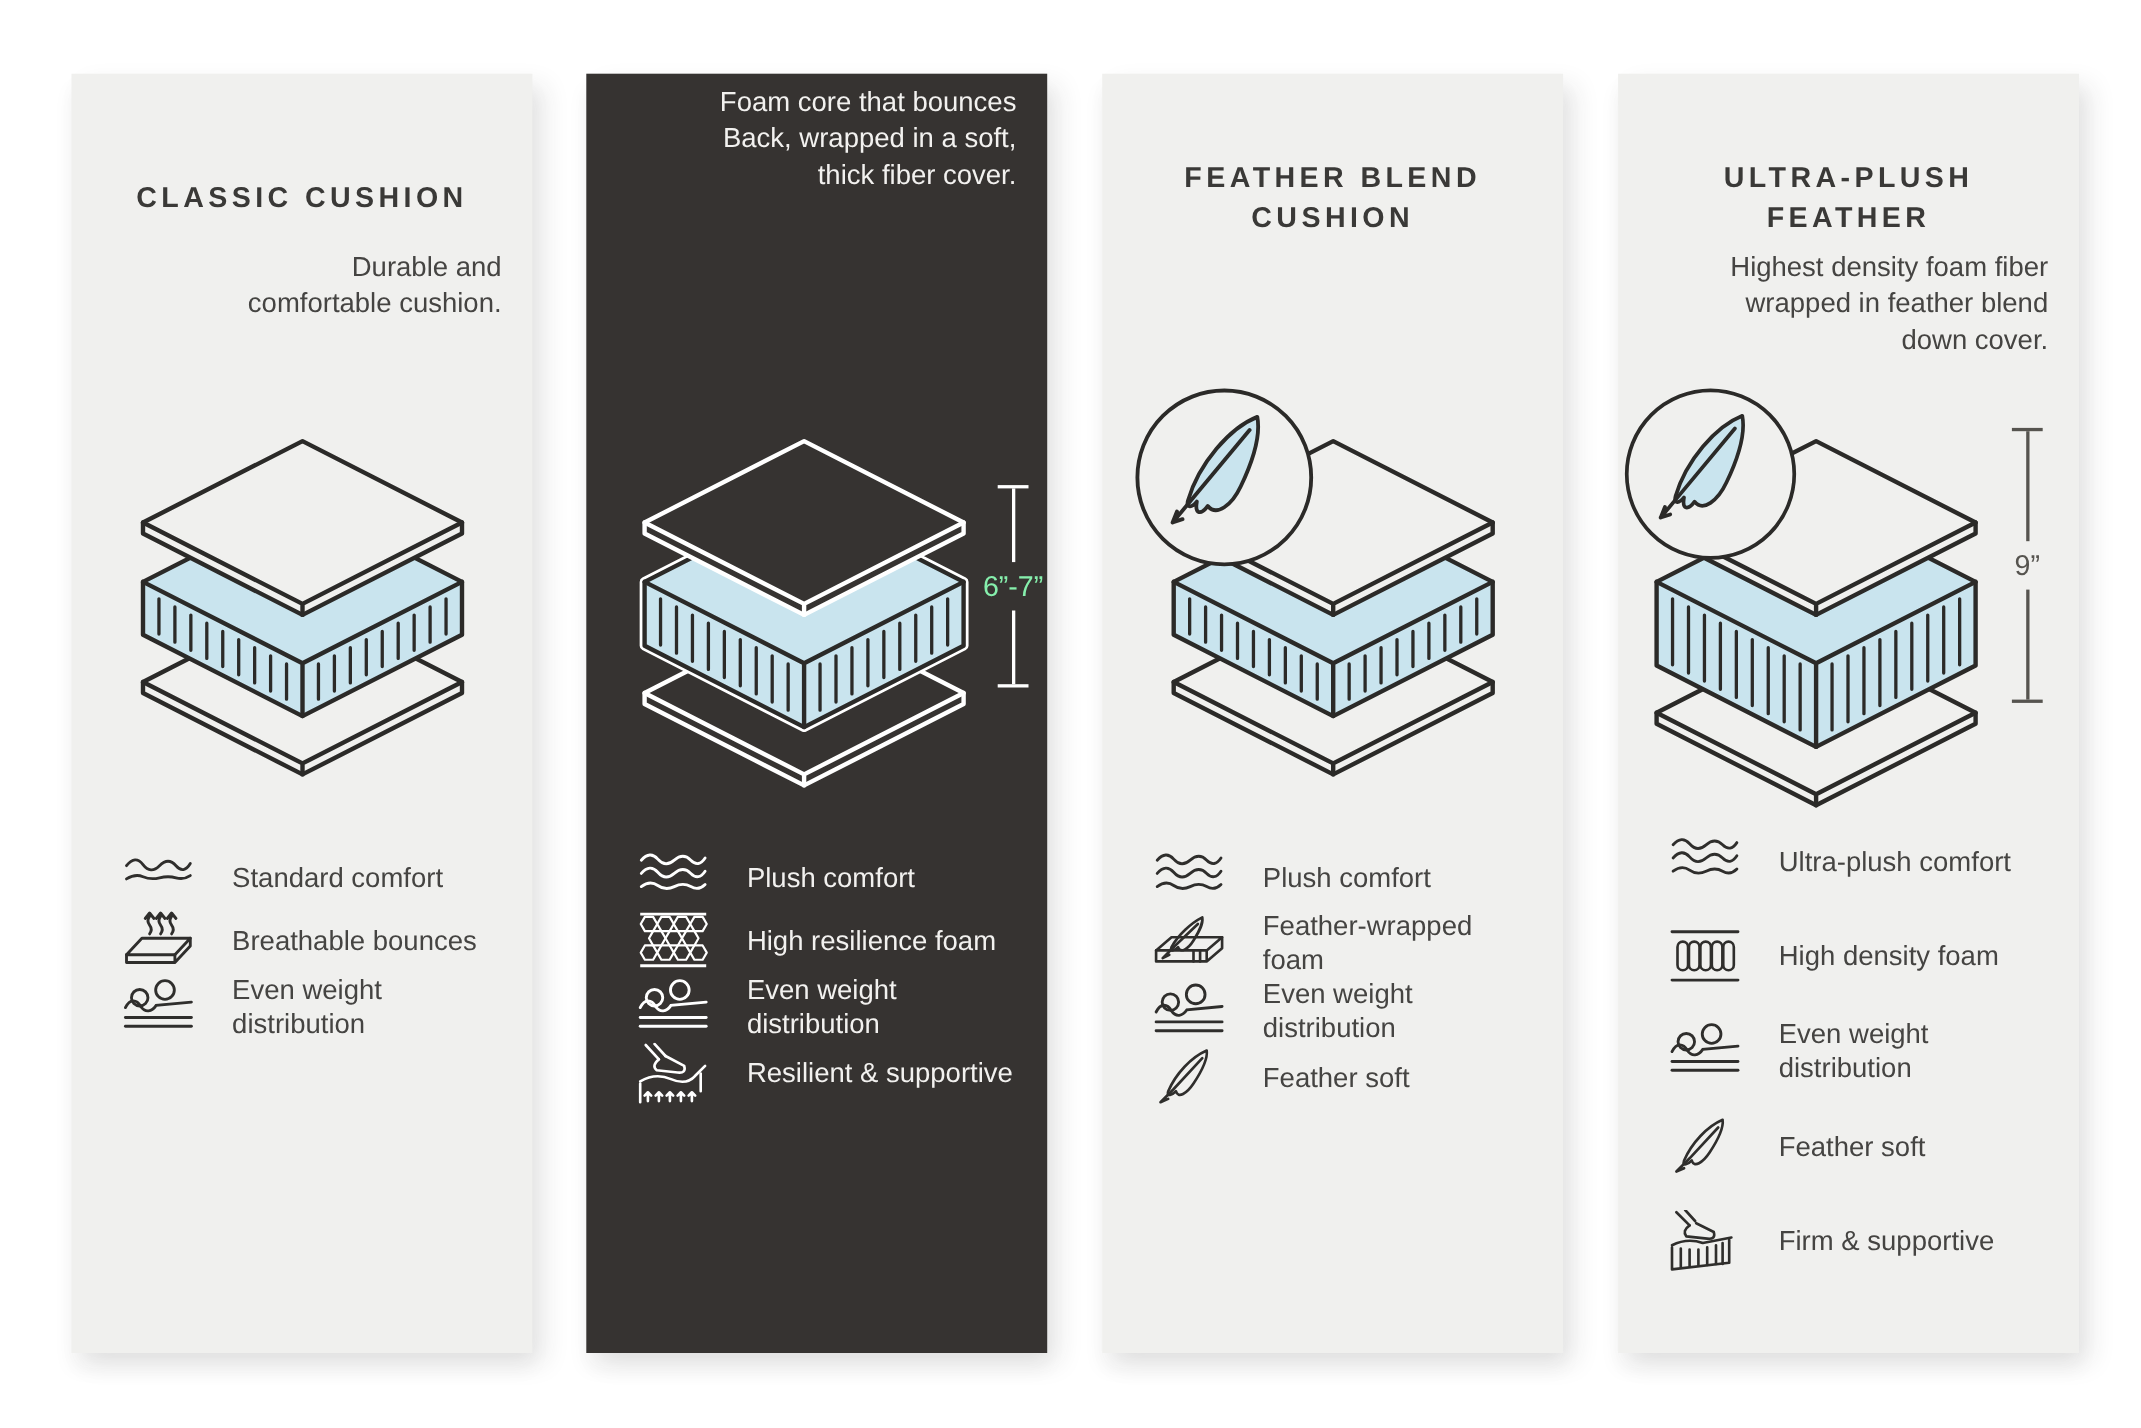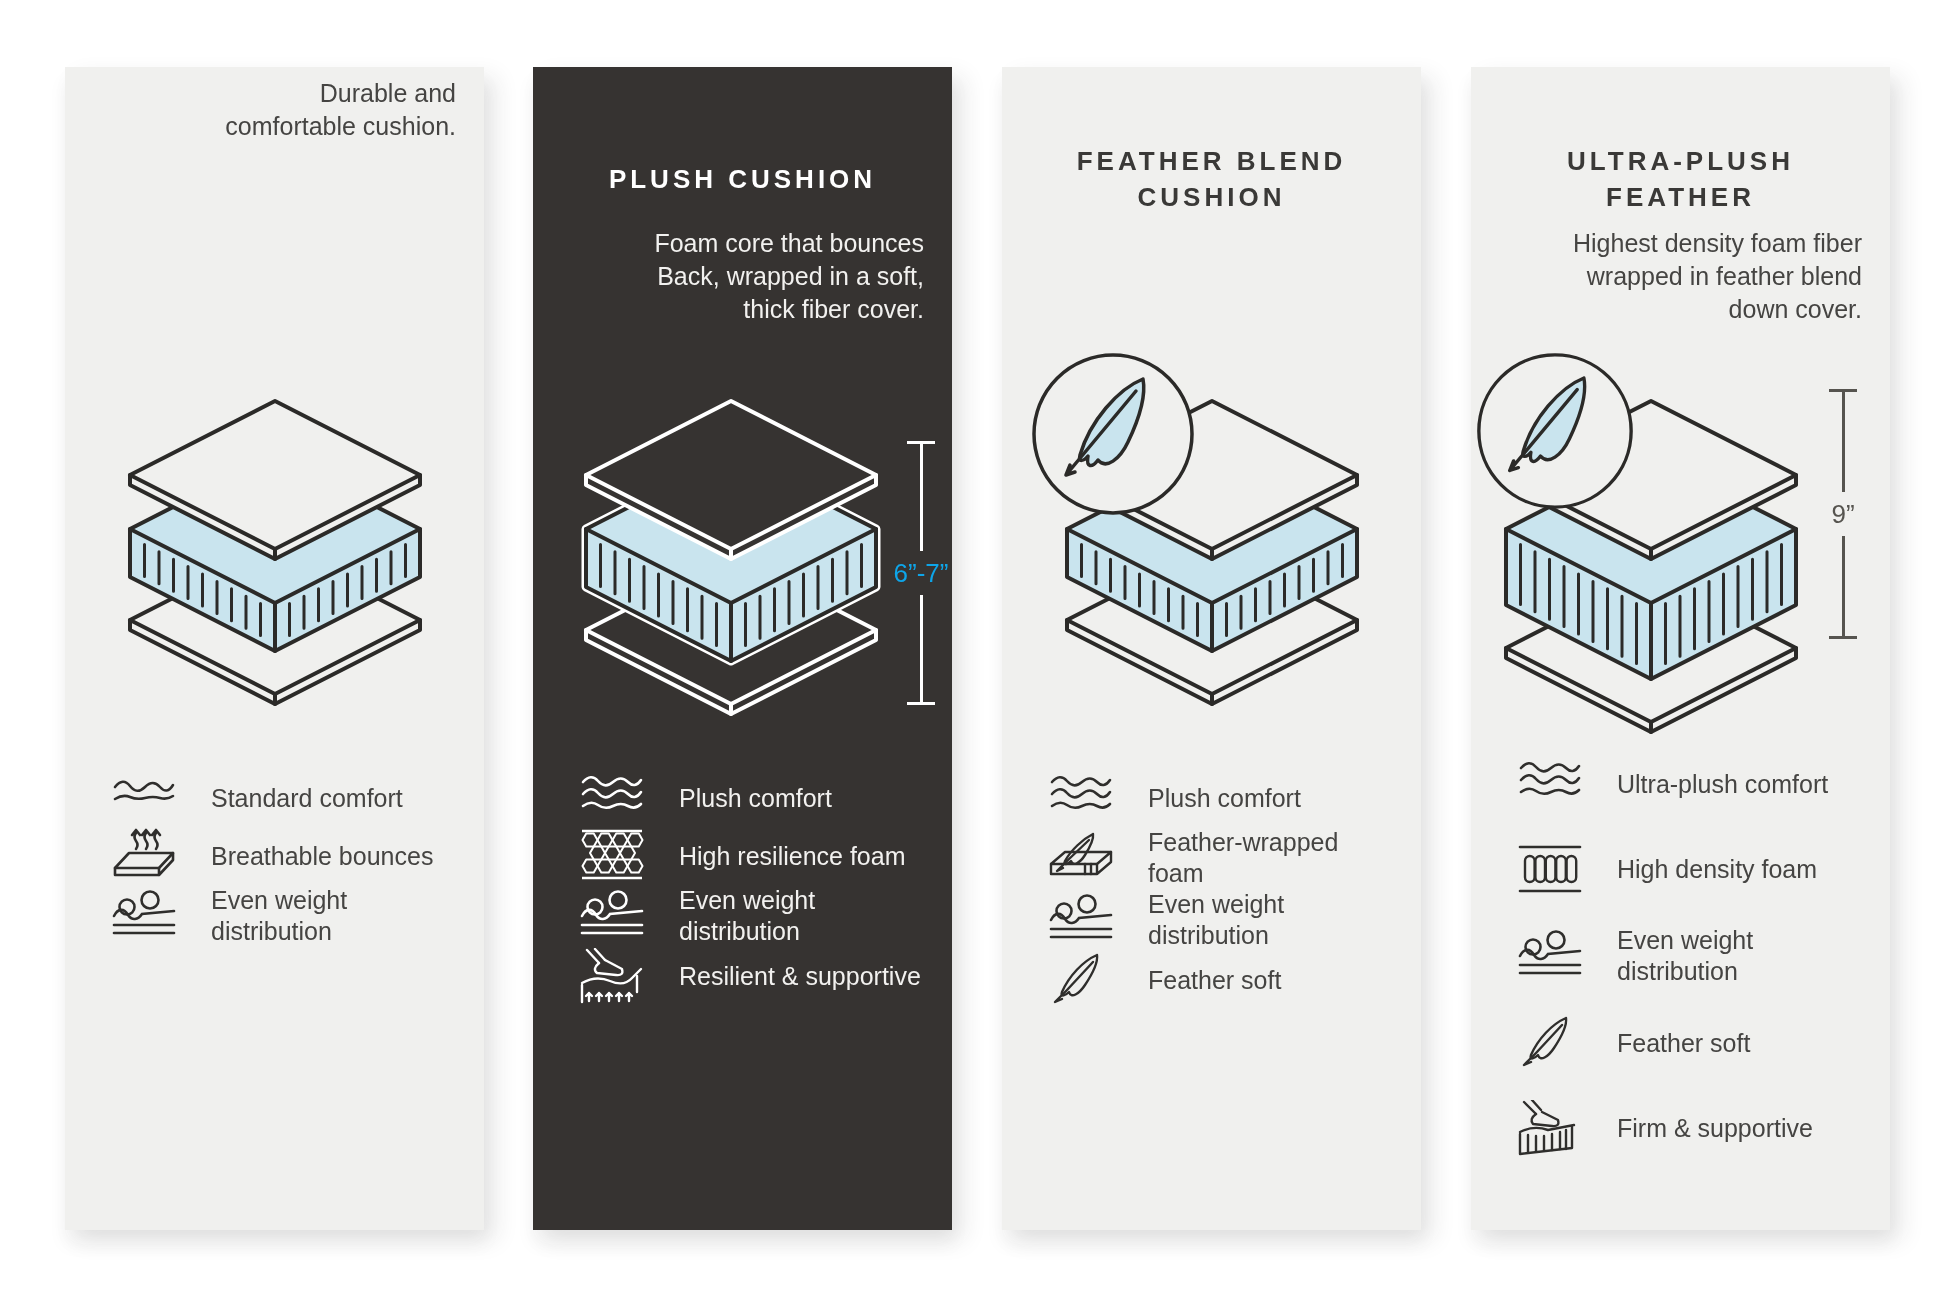--- a/index.html
+++ b/index.html
@@ -20,41 +20,42 @@
   .illus{position:absolute;left:0;right:0;top:330px;height:412px;}
   .stack{display:block;margin:0 auto;}
   .c2 .stack{transform:translateX(-12px);}
   .c4 .stack{transform:translateX(-30px);}
 
   .feather-badge{position:absolute;}
   .c3 .feather-badge{left:28px;top:-46px;}
   .c4 .feather-badge{left:4px;top:-46px;}
 
   .measure{position:absolute;width:34px;display:flex;flex-direction:column;align-items:center;}
-  .c2 .measure{right:14px;top:44px;height:264px;--mc:#ffffff;color:#0ea5e9;}
+  .c2 .measure{right:14px;top:44px;height:184px;--mc:#ffffff;color:#86efac;}
   .c4 .measure{right:30px;top:-8px;height:250px;--mc:#56544f;color:#56544f;}
   .m-cap{width:28px;height:3px;background:var(--mc);flex:0 0 auto;}
   .m-line{width:3px;flex:1 1 auto;background:var(--mc);}
   .m-label{font-size:26px;line-height:1;padding:9px 0;white-space:nowrap;}
 
   .features{position:absolute;left:46px;right:24px;top:702px;margin:0;padding:0;list-style:none;
             display:flex;flex-direction:column;}
   .c4 .features{top:688px;gap:27px;}
   .feature{display:flex;align-items:center;gap:34px;min-height:58px;}
   .c4 .feature{min-height:56px;}
   .ficon{flex:0 0 66px;height:58px;display:flex;align-items:center;justify-content:center;color:var(--ink);}
   .ficon svg{width:64px;height:56px;}
   .flabel{font-size:25px;line-height:31px;color:var(--text);max-width:242px;}
 </style>
 </head>
 <body>
 
 <main class="stage">
 
   <article class="card light c1">
+    <h2 class="title">CLASSIC CUSHION</h2>
     <p class="desc">Durable and
 comfortable cushion.</p>
     <div class="illus">
       <svg class="stack" width="320" height="345" viewBox="0 0 320 345">
           <path d="M15 223 L160 149 L305 223 L305 233 L160 307 L15 233 Z" fill="#f0f0ee" stroke="#2b2a28" stroke-width="4" stroke-linejoin="round" stroke-linecap="round"></path>
           <path d="M15 223 L160 297 L305 223 M160 297 L160 307" fill="none" stroke="#2b2a28" stroke-width="4" stroke-linejoin="round" stroke-linecap="round"></path>
           <path d="M15 132 L160 58 L305 132 L305 180 L160 254 L15 180 Z" fill="#c9e4ee" stroke="#2b2a28" stroke-width="4" stroke-linejoin="round" stroke-linecap="round"></path>
           <path d="M15 132 L160 206 L305 132 M160 206 L160 254" fill="none" stroke="#2b2a28" stroke-width="4" stroke-linejoin="round" stroke-linecap="round"></path>
           <path d="M29.5 147.4 L29.5 179.4 M290.5 147.4 L290.5 179.4 M44 154.8 L44 186.8 M276 154.8 L276 186.8 M58.5 162.2 L58.5 194.2 M261.5 162.2 L261.5 194.2 M73 169.6 L73 201.6 M247 169.6 L247 201.6 M87.5 177 L87.5 209 M232.5 177 L232.5 209 M102 184.4 L102 216.4 M218 184.4 L218 216.4 M116.5 191.8 L116.5 223.8 M203.5 191.8 L203.5 223.8 M131 199.2 L131 231.2 M189 199.2 L189 231.2 M145.5 206.6 L145.5 238.6 M174.5 206.6 L174.5 238.6 " fill="none" stroke="#2b2a28" stroke-width="3" stroke-linejoin="round" stroke-linecap="round"></path>
           <path d="M15 78 L160 4 L305 78 L305 88 L160 162 L15 88 Z" fill="#f0f0ee" stroke="#2b2a28" stroke-width="4" stroke-linejoin="round" stroke-linecap="round"></path>
@@ -92,21 +93,20 @@
             <path d="M2 37 L62 37"></path>
               <path d="M2 45 L62 45"></path>
           </svg>
         </span>
         <span class="flabel">Even weight distribution</span>
       </li>
     </ul>
   </article>
 
   <article class="card dark c2">
-    <h2 class="title">PLUSH CUSHION</h2>
     <p class="desc">Foam core that bounces
 Back, wrapped in a soft,
 thick fiber cover.</p>
     <div class="illus">
       <svg class="stack" width="320" height="345" viewBox="0 0 320 345">
           <path d="M15 233 L160 159 L305 233 L305 243 L160 317 L15 243 Z" fill="#363331" stroke="#ffffff" stroke-width="4" stroke-linejoin="round" stroke-linecap="round"></path>
           <path d="M15 233 L160 307 L305 233 M160 307 L160 317" fill="none" stroke="#ffffff" stroke-width="4" stroke-linejoin="round" stroke-linecap="round"></path>
           <path d="M15 132 L160 58 L305 132 L305 190 L160 264 L15 190 Z" fill="none" stroke="#ffffff" stroke-width="9" stroke-linejoin="round" stroke-linecap="round"></path>
           <path d="M15 132 L160 58 L305 132 L305 190 L160 264 L15 190 Z" fill="#c9e4ee" stroke="#2b2a28" stroke-width="4" stroke-linejoin="round" stroke-linecap="round"></path>
           <path d="M15 132 L160 206 L305 132 M160 206 L160 264" fill="none" stroke="#2b2a28" stroke-width="4" stroke-linejoin="round" stroke-linecap="round"></path>

